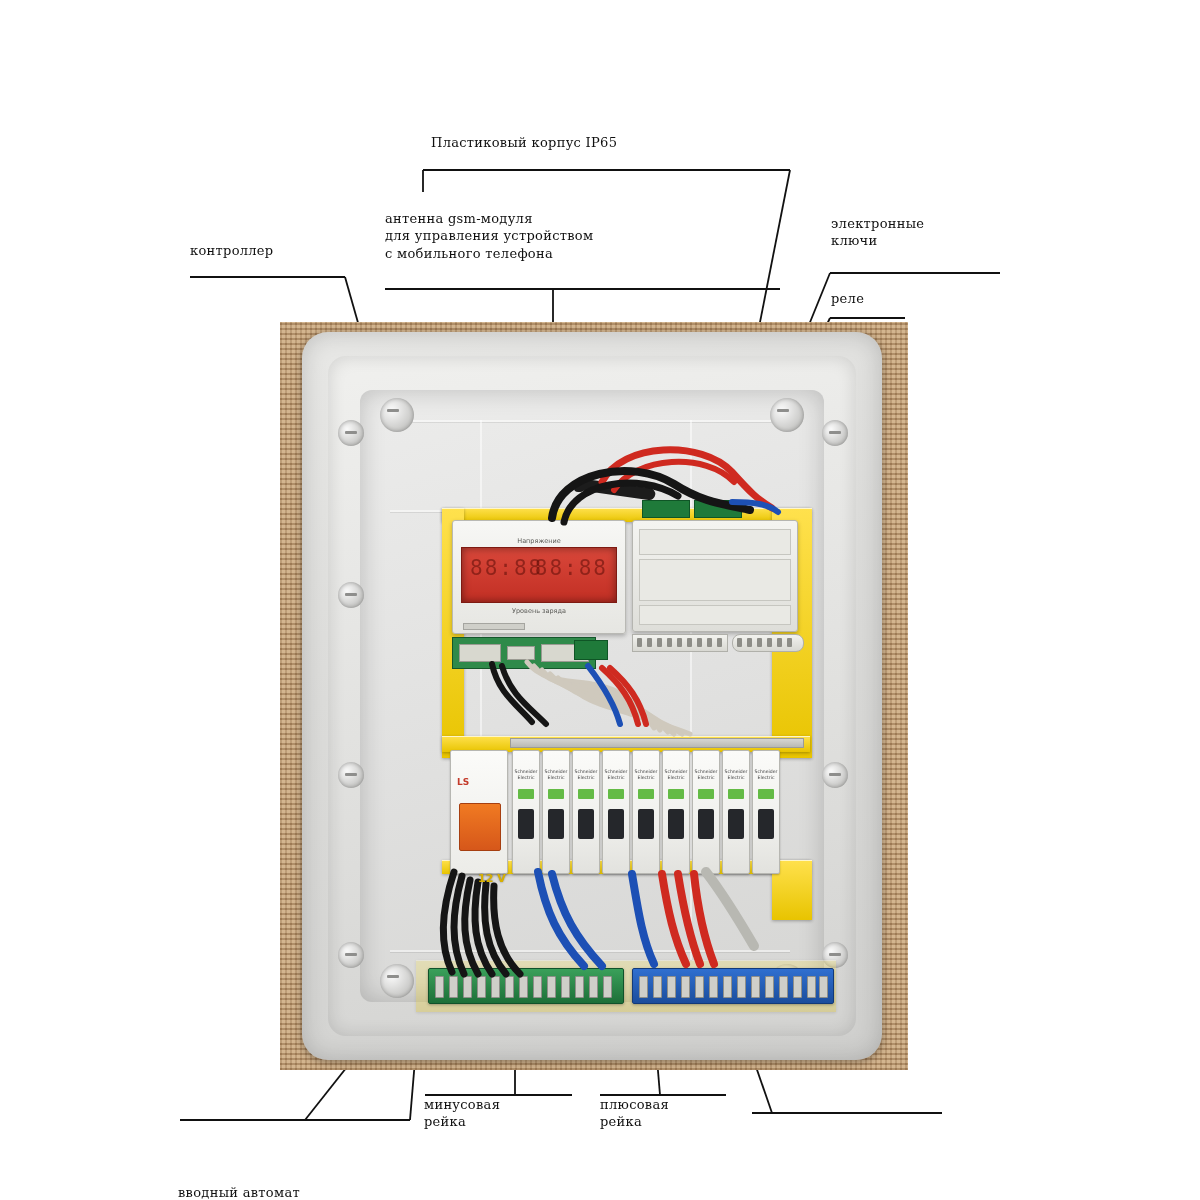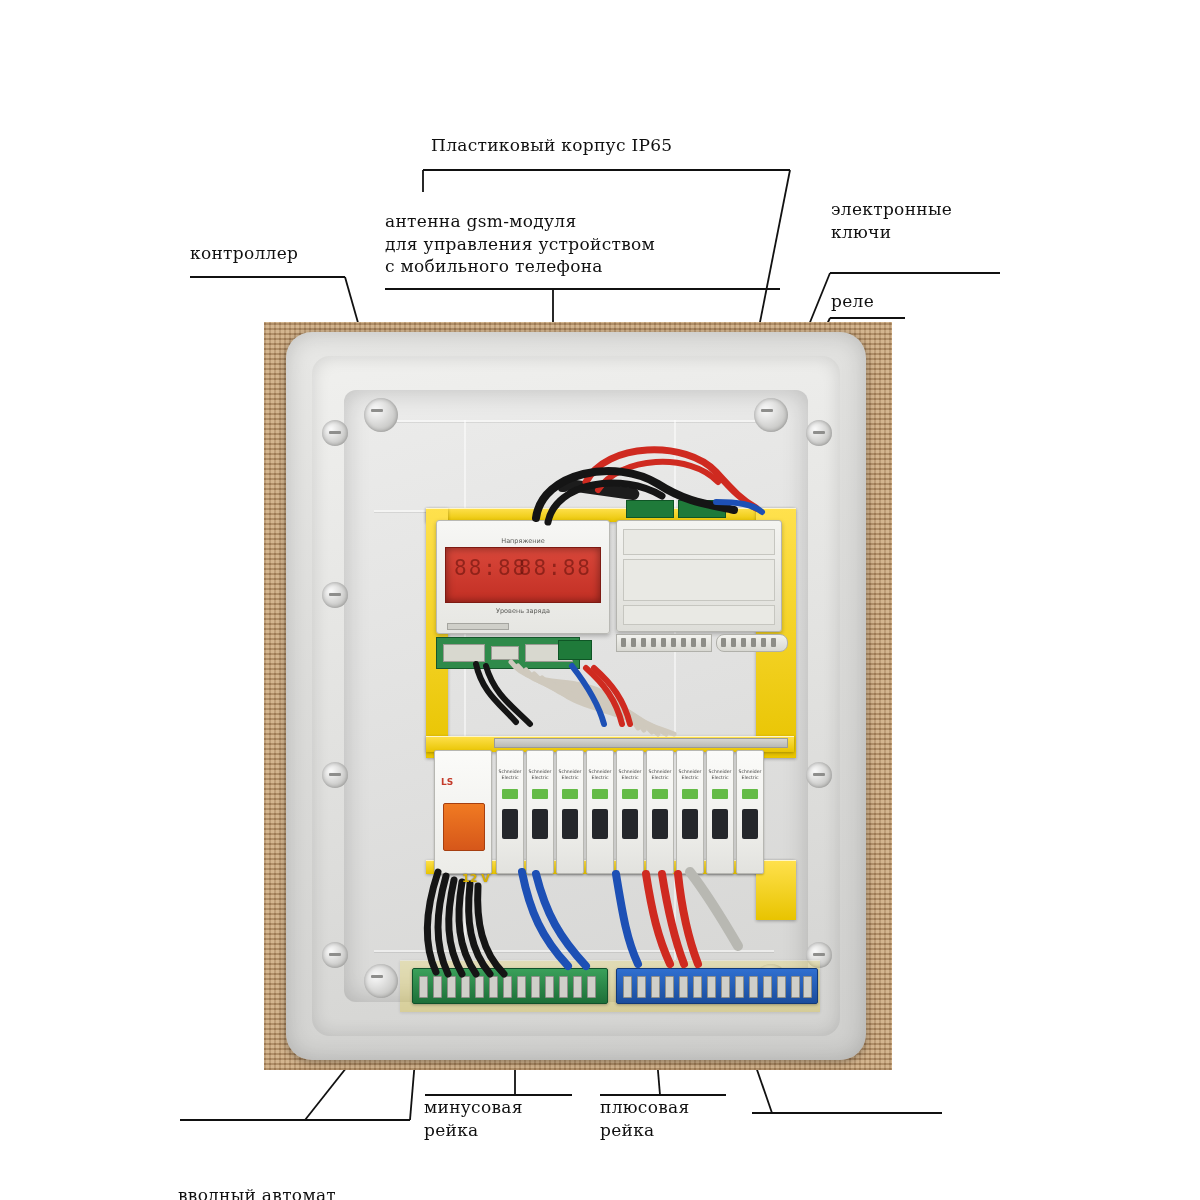--- a/index.html
+++ b/index.html
@@ -27,41 +27,41 @@
     letter-spacing: 2px;
     color: #111;
     font-weight: 700;
     font-family: "DejaVu Serif", serif;
   }
 
   
   .label {
     position: absolute;
     font-family: "DejaVu Serif", serif;
-    font-size: 17px;
+    font-size: 13px;
     color: #101010;
     line-height: 1.33;
     white-space: pre-line;
     letter-spacing: 0.3px;
   }
 
   
   #leaders {
     position: absolute;
     left: 0;
     top: 0;
     width: 1200px;
     height: 1200px;
     pointer-events: none;
   }
 
   
   .photo {
     position: absolute;
-    left: 264px;
+    left: 280px;
     top: 322px;
     width: 628px;
     height: 748px;
     background: #7dd3fc;
     overflow: hidden;
   }
   
   .burlap {
     position: absolute;
     inset: 0;
@@ -366,21 +366,21 @@
   </svg>
 
   <div class="label" style="left:431px; top:134px;">Пластиковый корпус IP65</div>
 
   <div class="label" style="left:385px; top:210px;">антенна gsm-модуля
 для управления устройством
 с мобильного телефона</div>
 
   <div class="label" style="left:190px; top:242px;">контроллер</div>
 
-  <div class="label" style="left:831px; top:198px;">электронные
+  <div class="label" style="left:831px; top:215px;">электронные
 ключи</div>
 
   <div class="label" style="left:831px; top:290px;">реле</div>
 
   <div class="label" style="left:178px; top:1184px;">вводный автомат</div>
 
   <div class="label" style="left:424px; top:1096px;">минусовая
 рейка</div>
 
   <div class="label" style="left:600px; top:1096px;">плюсовая

